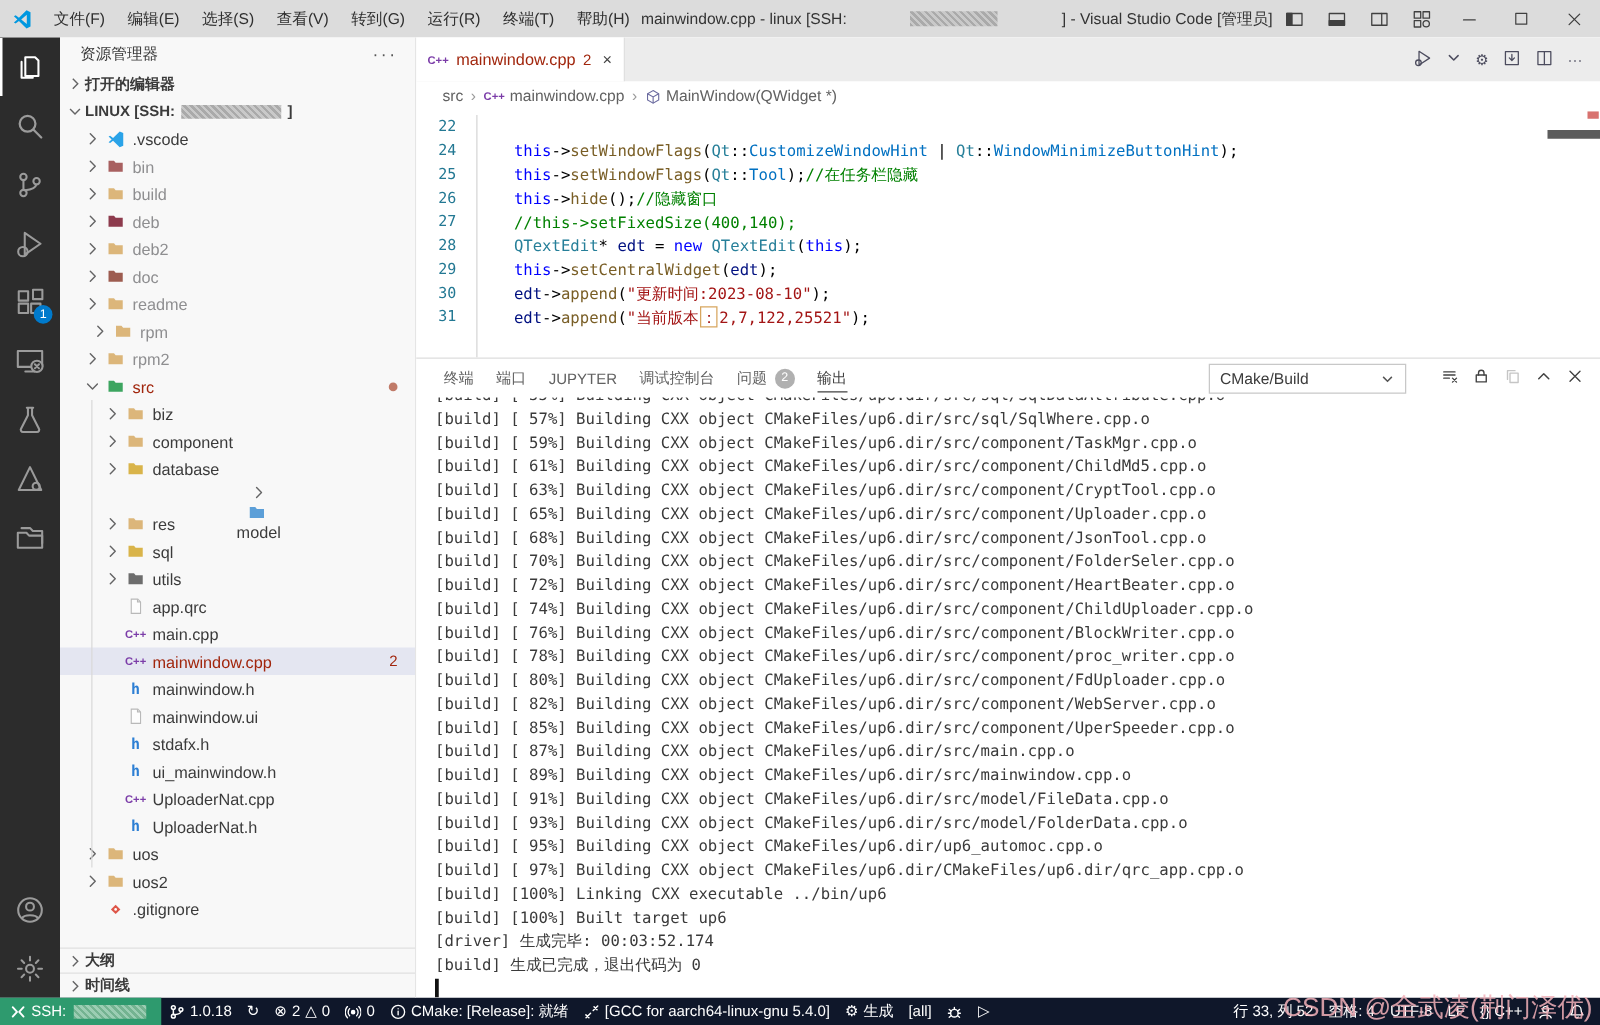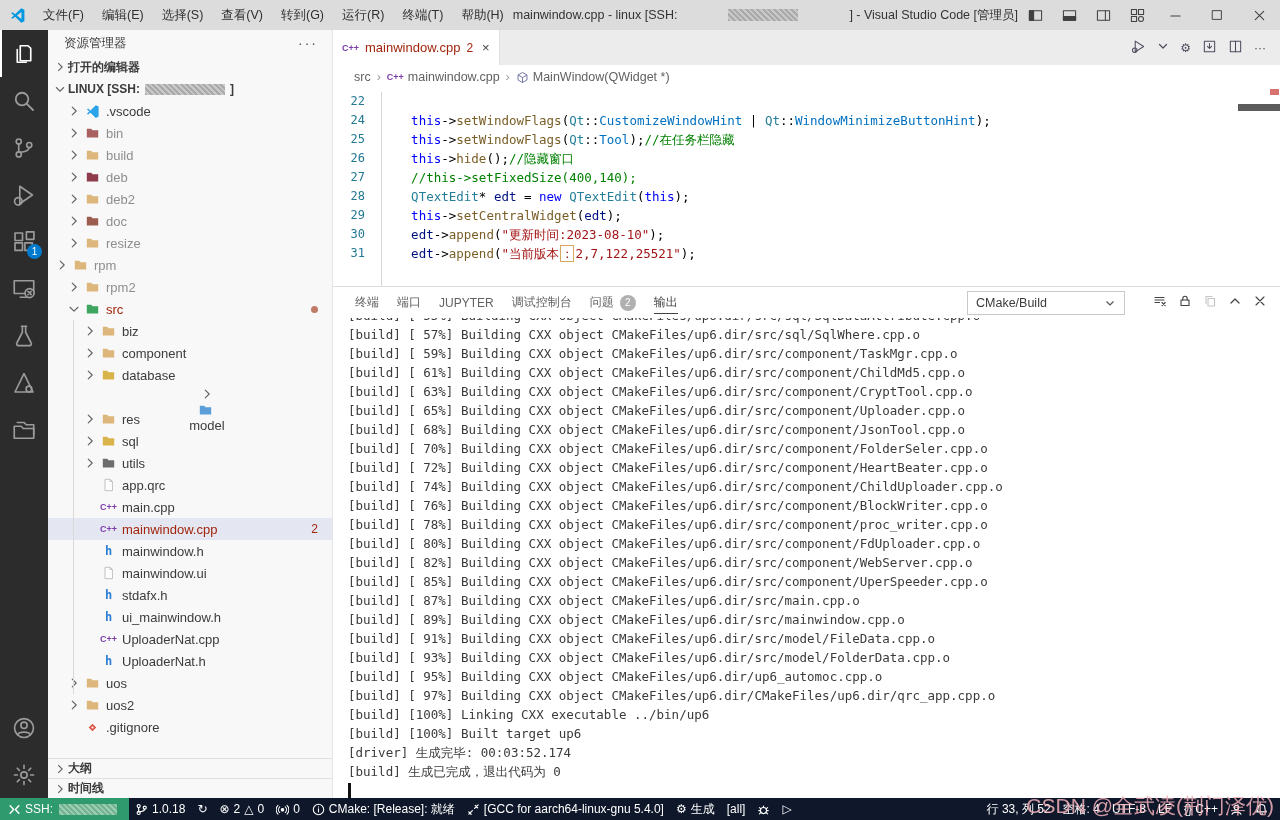--- a/index.html
+++ b/index.html
@@ -379,23 +379,23 @@
               <span class="icon chev">
                 <svg width="14" height="14" viewBox="0 0 16 16" fill="none" stroke="currentColor" stroke-linecap="round" stroke-linejoin="round" stroke-width="1.3">
                   <path d="M6 3.5 10.5 8 6 12.5"></path>
                 </svg>
               </span>
               <span class="ficon">
                 <svg width="15" height="14" viewBox="0 0 16 16">
                   <path d="M1.5 3h5L8 4.8h6.5V13h-13z" fill="#dcb67a"></path>
                 </svg>
               </span>
-              <span class="lbl gray">resize</span>
-            </div>
-            <div class="trow" style="padding-left: 6px;">
+              <span class="lbl gray">readme</span>
+            </div>
+            <div class="trow" style="padding-left: 24px;">
               <span class="icon chev">
                 <svg width="14" height="14" viewBox="0 0 16 16" fill="none" stroke="currentColor" stroke-linecap="round" stroke-linejoin="round" stroke-width="1.3">
                   <path d="M6 3.5 10.5 8 6 12.5"></path>
                 </svg>
               </span>
               <span class="ficon">
                 <svg width="15" height="14" viewBox="0 0 16 16">
                   <path d="M1.5 3h5L8 4.8h6.5V13h-13z" fill="#dcb67a"></path>
                 </svg>
               </span>

